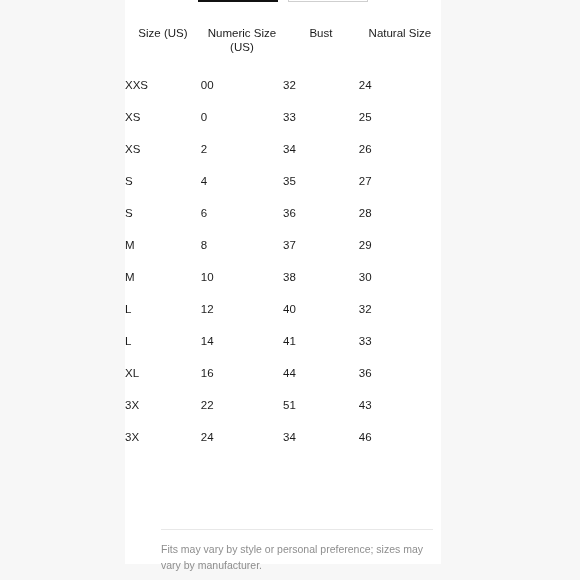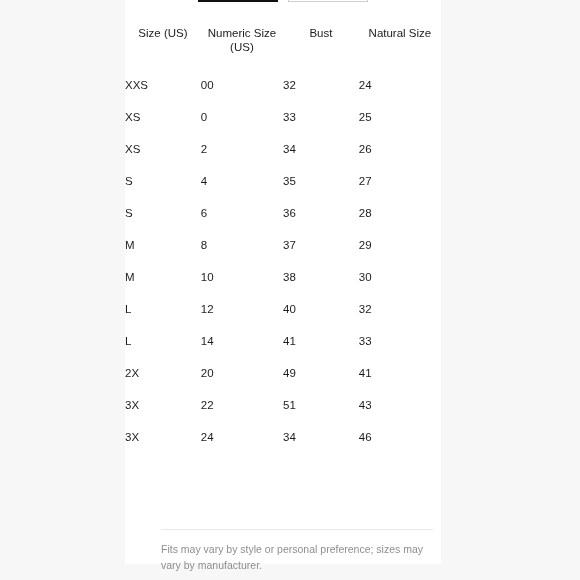--- a/index.html
+++ b/index.html
@@ -177,24 +177,24 @@
             <td>40</td>
             <td>32</td>
           </tr>
           <tr>
             <td>L</td>
             <td>14</td>
             <td>41</td>
             <td>33</td>
           </tr>
           <tr>
-            <td>2X</td>
-            <td>20</td>
-            <td>49</td>
-            <td>41</td>
+            <td>XL</td>
+            <td>16</td>
+            <td>44</td>
+            <td>36</td>
           </tr>
           <tr>
             <td>3X</td>
             <td>22</td>
             <td>51</td>
             <td>43</td>
           </tr>
           <tr>
             <td>3X</td>
             <td>24</td>

